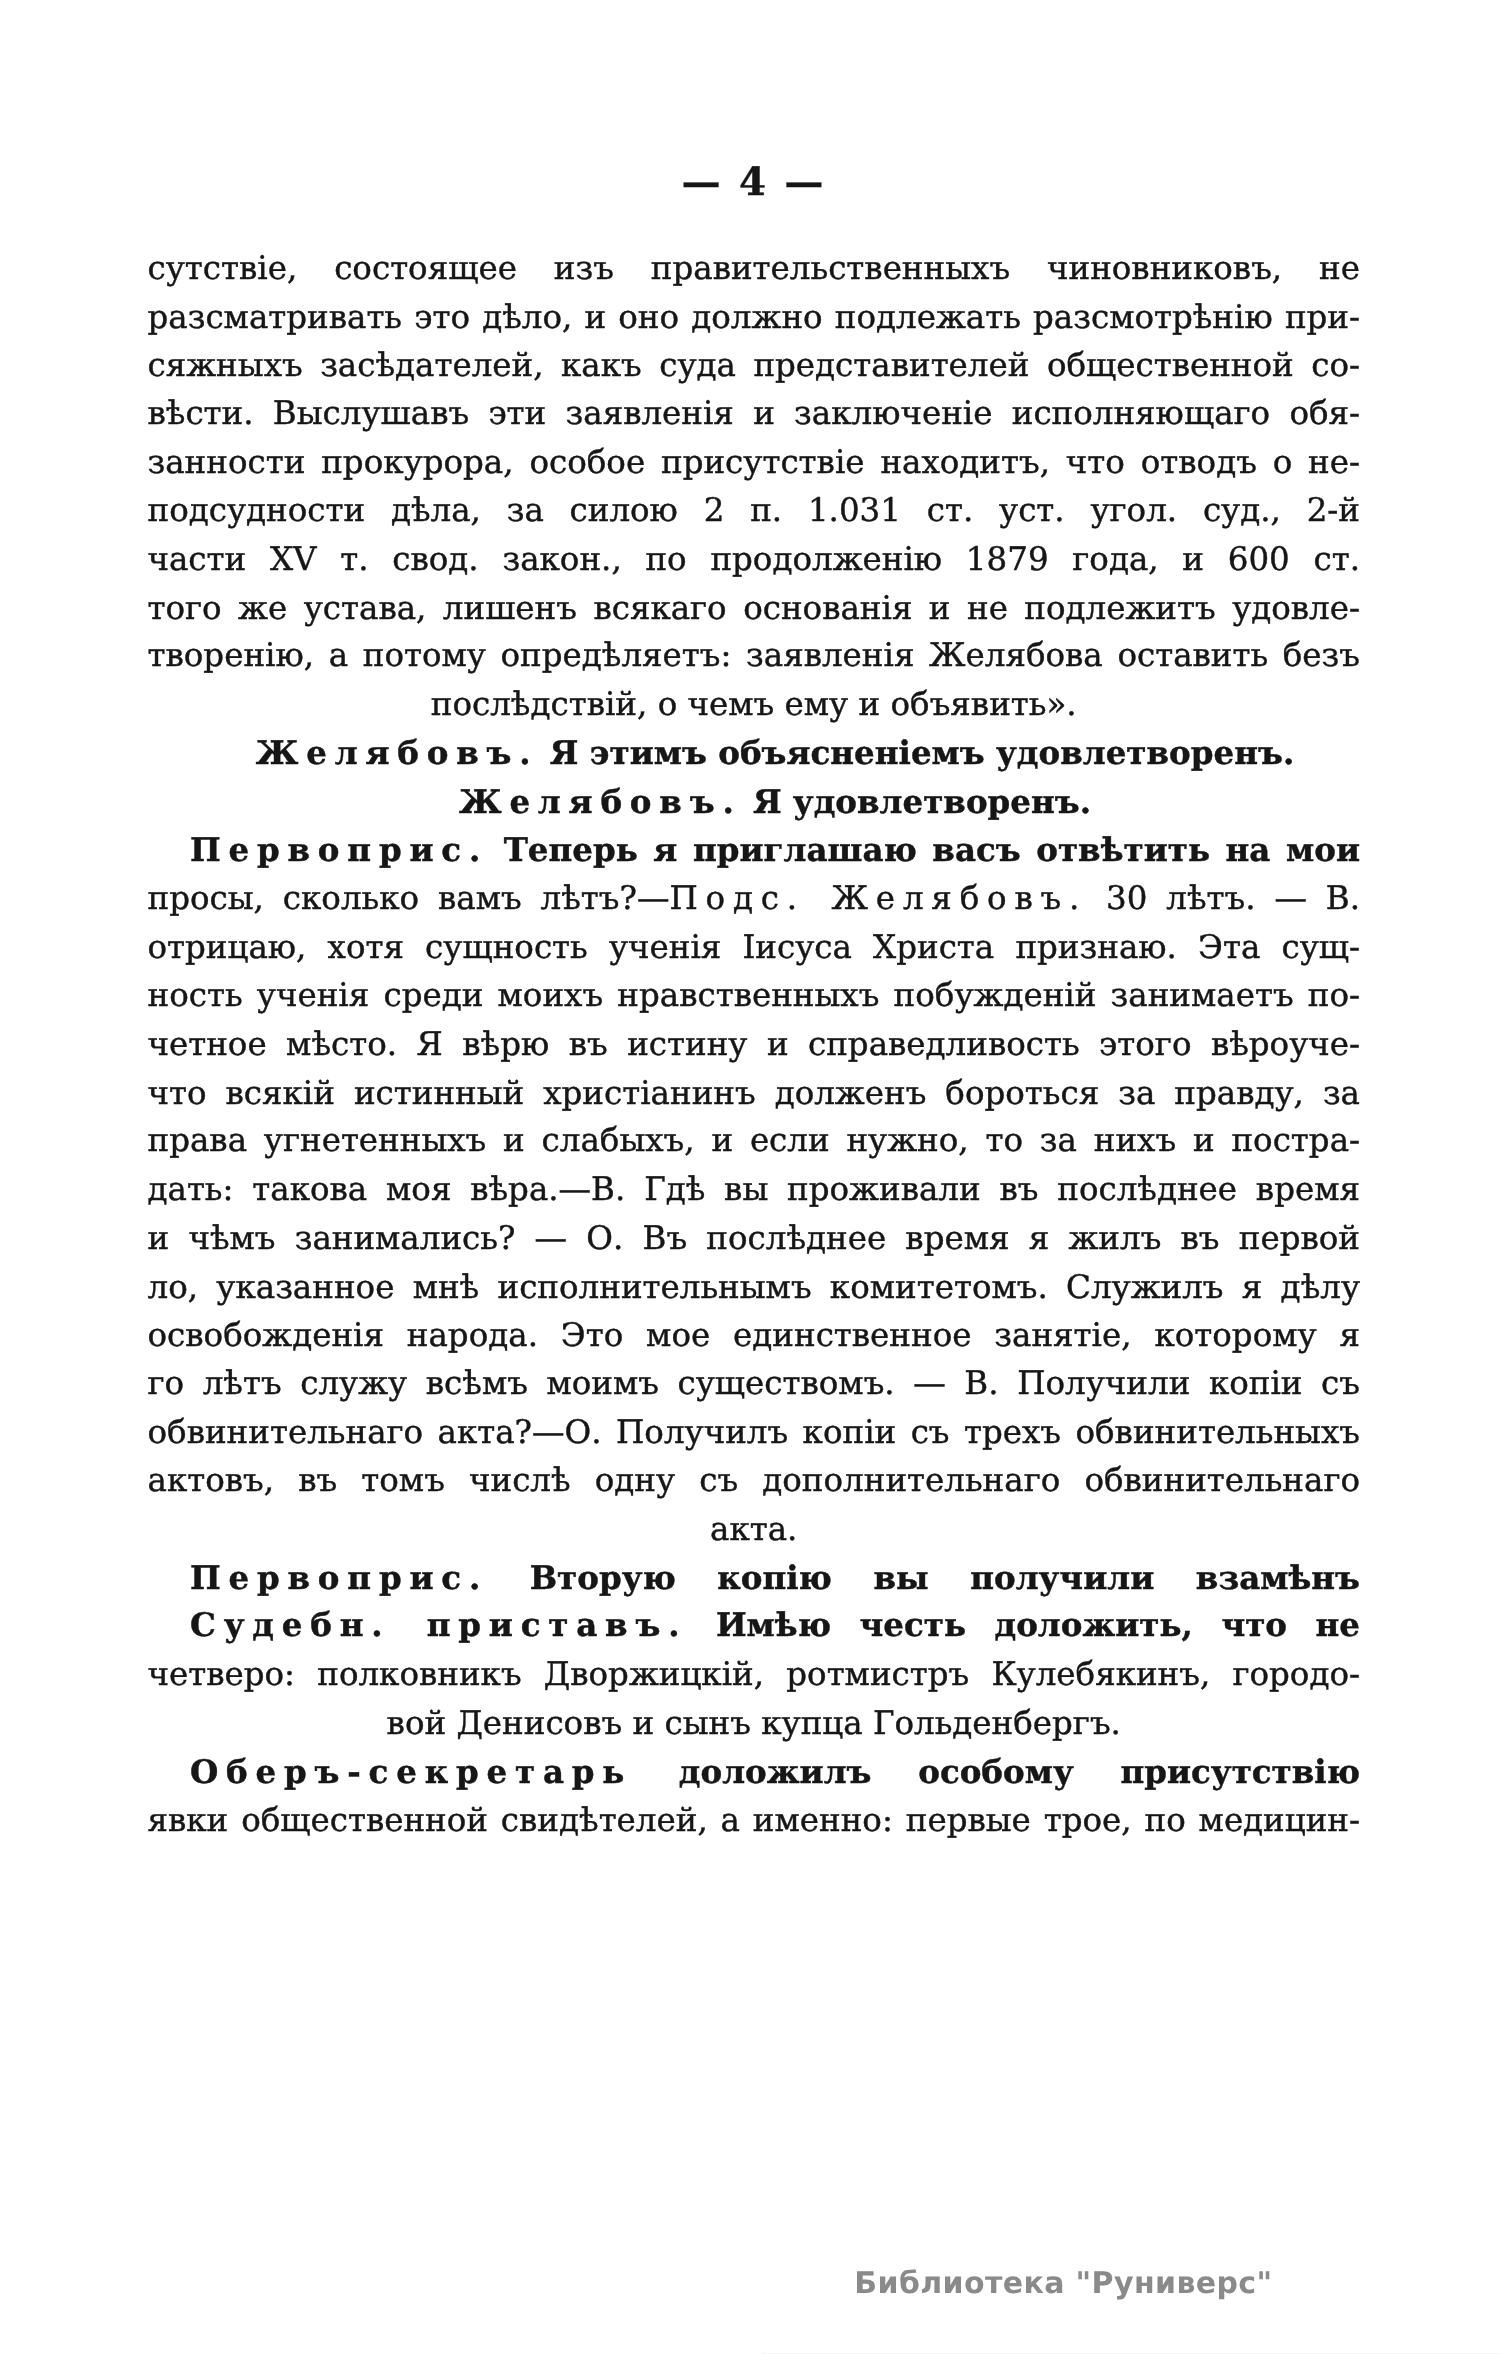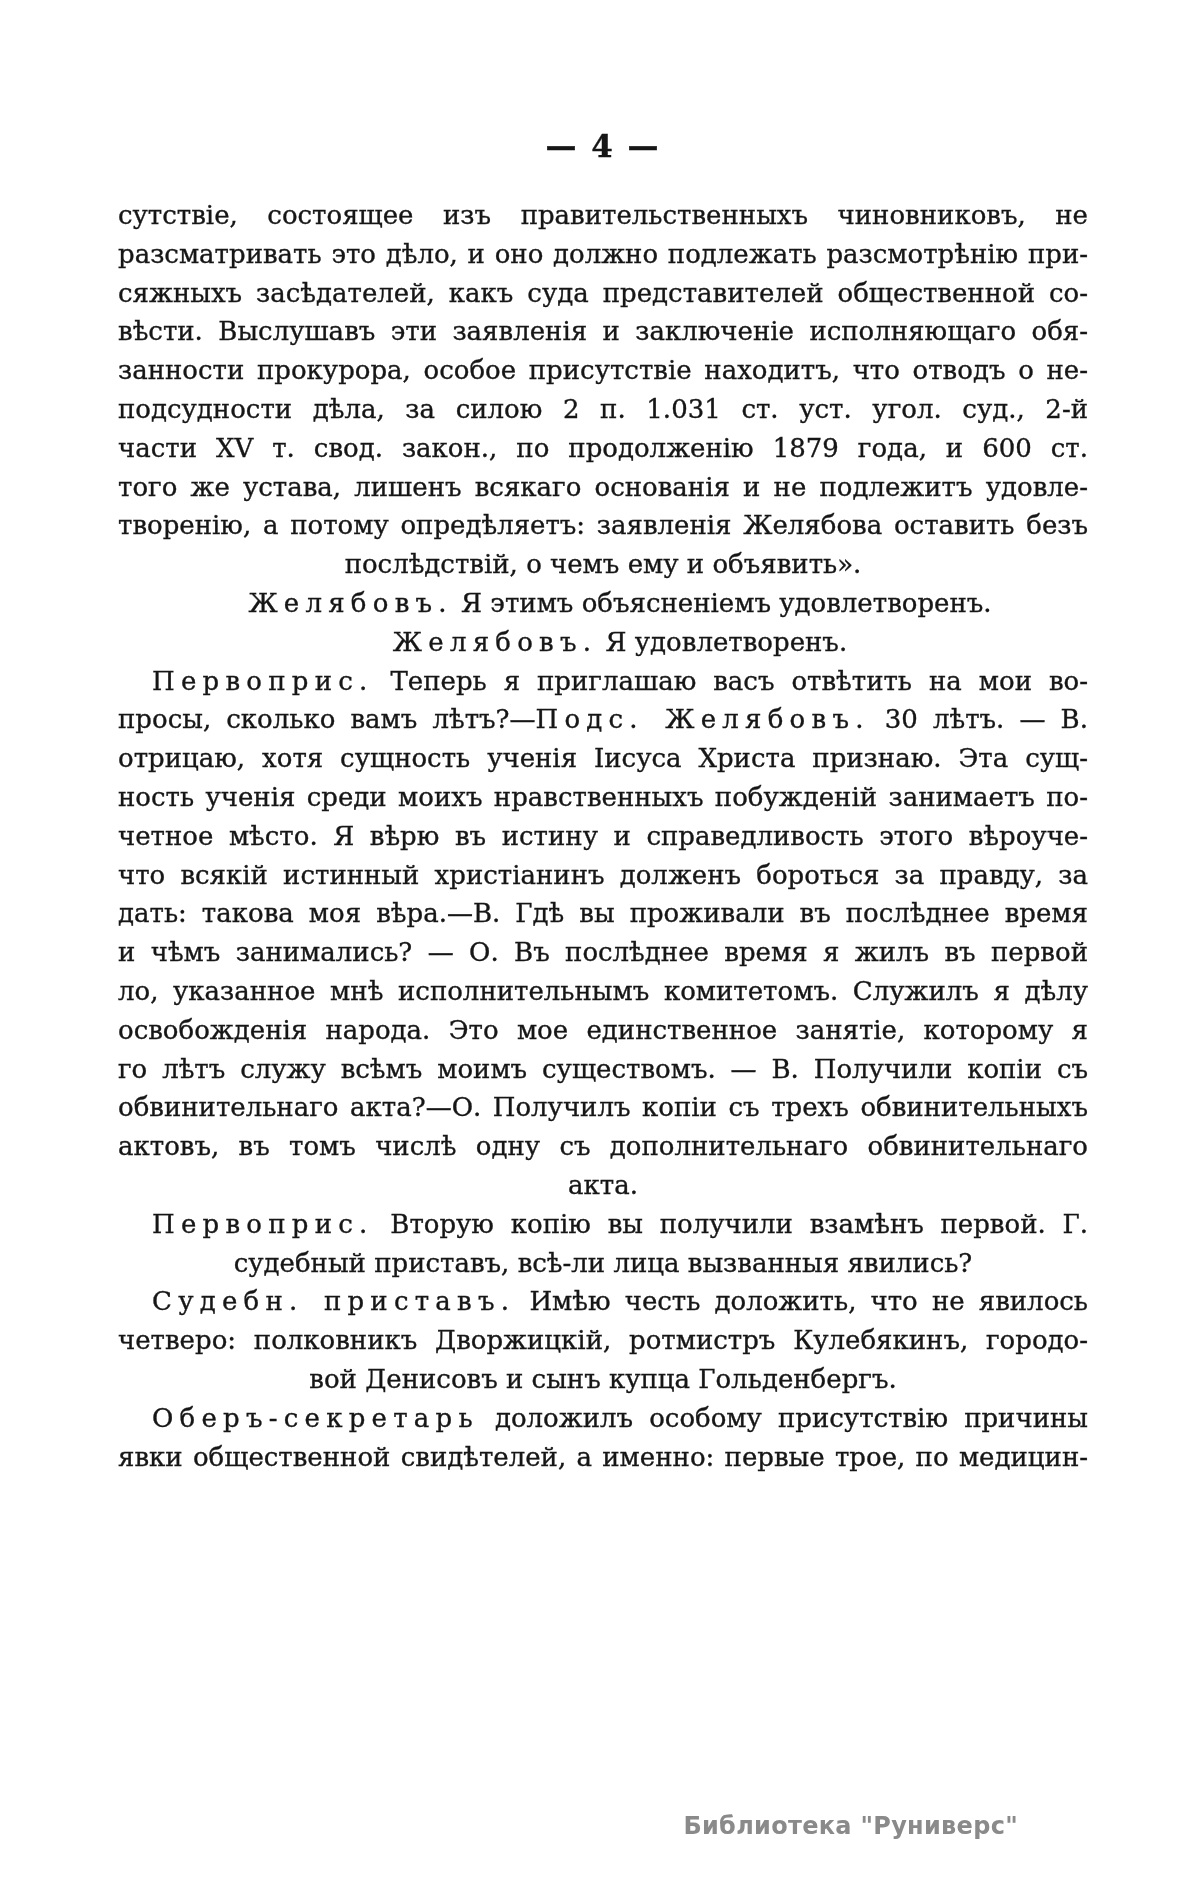--- a/index.html
+++ b/index.html
@@ -29,21 +29,21 @@
     height:38.8px;
     line-height:38.8px;
     overflow:hidden;
     white-space:normal;
     text-align:center;
   }
   .line.j{
     text-align:justify;
     text-align-last:justify;
   }
-  .line.ind{ padding-left:34px; }
+  .line.ind{ padding-left:34px;font-weight:bold; }
   .sp{ letter-spacing:0.24em; }
   .watermark{
     position:absolute;
     right:182px;top:1812px;
     font-family:"DejaVu Sans","Liberation Sans",sans-serif;
     font-size:24px;font-weight:600;
     color:#8a8a8a;
     letter-spacing:0.3px;
   }
 </style>
@@ -65,30 +65,30 @@
       <div class="line j"><span>творенію, а потому опредѣляетъ: заявленія Желябова оставить безъ</span></div>
       <div class="line"><span>послѣдствій, о чемъ ему и объявить».</span></div>
       <div class="line ind"><span class="sp">Желябовъ.</span><span> Я этимъ объясненіемъ удовлетворенъ.</span></div>
       <div class="line ind"><span class="sp">Желябовъ.</span><span> Я удовлетворенъ.</span></div>
       <div class="line j ind"><span class="sp">Первоприс.</span><span> Теперь я приглашаю васъ отвѣтить на мои во-</span></div>
       <div class="line j"><span>просы, сколько вамъ лѣтъ?—</span><span class="sp">Подс. Желябовъ.</span><span> 30 лѣтъ. — В.</span></div>
       <div class="line j"><span>отрицаю, хотя сущность ученія Іисуса Христа признаю.  Эта сущ-</span></div>
       <div class="line j"><span>ность ученія среди моихъ нравственныхъ побужденій занимаетъ по-</span></div>
       <div class="line j"><span>четное мѣсто. Я вѣрю въ истину и справедливость этого вѣроуче-</span></div>
       <div class="line j"><span>что всякій истинный христіанинъ долженъ бороться за правду, за</span></div>
+      <div class="line j"><span>права угнетенныхъ и слабыхъ, и если нужно, то за нихъ и постра-</span></div>
       <div class="line j"><span>дать: такова моя вѣра.—В. Гдѣ вы проживали въ послѣднее время</span></div>
       <div class="line j"><span>и чѣмъ занимались? — О. Въ послѣднее время я жилъ въ первой</span></div>
       <div class="line j"><span>ло, указанное мнѣ исполнительнымъ комитетомъ. Служилъ я дѣлу</span></div>
       <div class="line j"><span>освобожденія народа. Это мое единственное занятіе, которому я мно-</span></div>
       <div class="line j"><span>го лѣтъ служу всѣмъ моимъ существомъ. — В. Получили копіи съ</span></div>
       <div class="line j"><span>обвинительнаго акта?—О. Получилъ копіи съ трехъ обвинительныхъ</span></div>
       <div class="line j"><span>актовъ, въ томъ числѣ одну съ дополнительнаго обвинительнаго</span></div>
       <div class="line"><span>акта.</span></div>
       <div class="line j ind"><span class="sp">Первоприс.</span><span> Вторую копію вы получили взамѣнъ первой. Г.</span></div>
-      <div class="line"><span>судебный приставъ, всѣ-ли лица вызванныя явились?</span></div>
       <div class="line j ind"><span class="sp">Судебн. приставъ.</span><span> Имѣю честь доложить, что не явилось</span></div>
       <div class="line j"><span>четверо: полковникъ Дворжицкій, ротмистръ Кулебякинъ, городо-</span></div>
       <div class="line"><span>вой Денисовъ и сынъ купца Гольденбергъ.</span></div>
       <div class="line j ind"><span class="sp">Оберъ-секретарь</span><span> доложилъ особому присутствію причины не-</span></div>
       <div class="line j"><span>явки общественной свидѣтелей, а именно: первые трое, по медицин-</span></div>
     </div>
 
   <div class="watermark">Библиотека "Руниверс"</div>
 </div>
 

